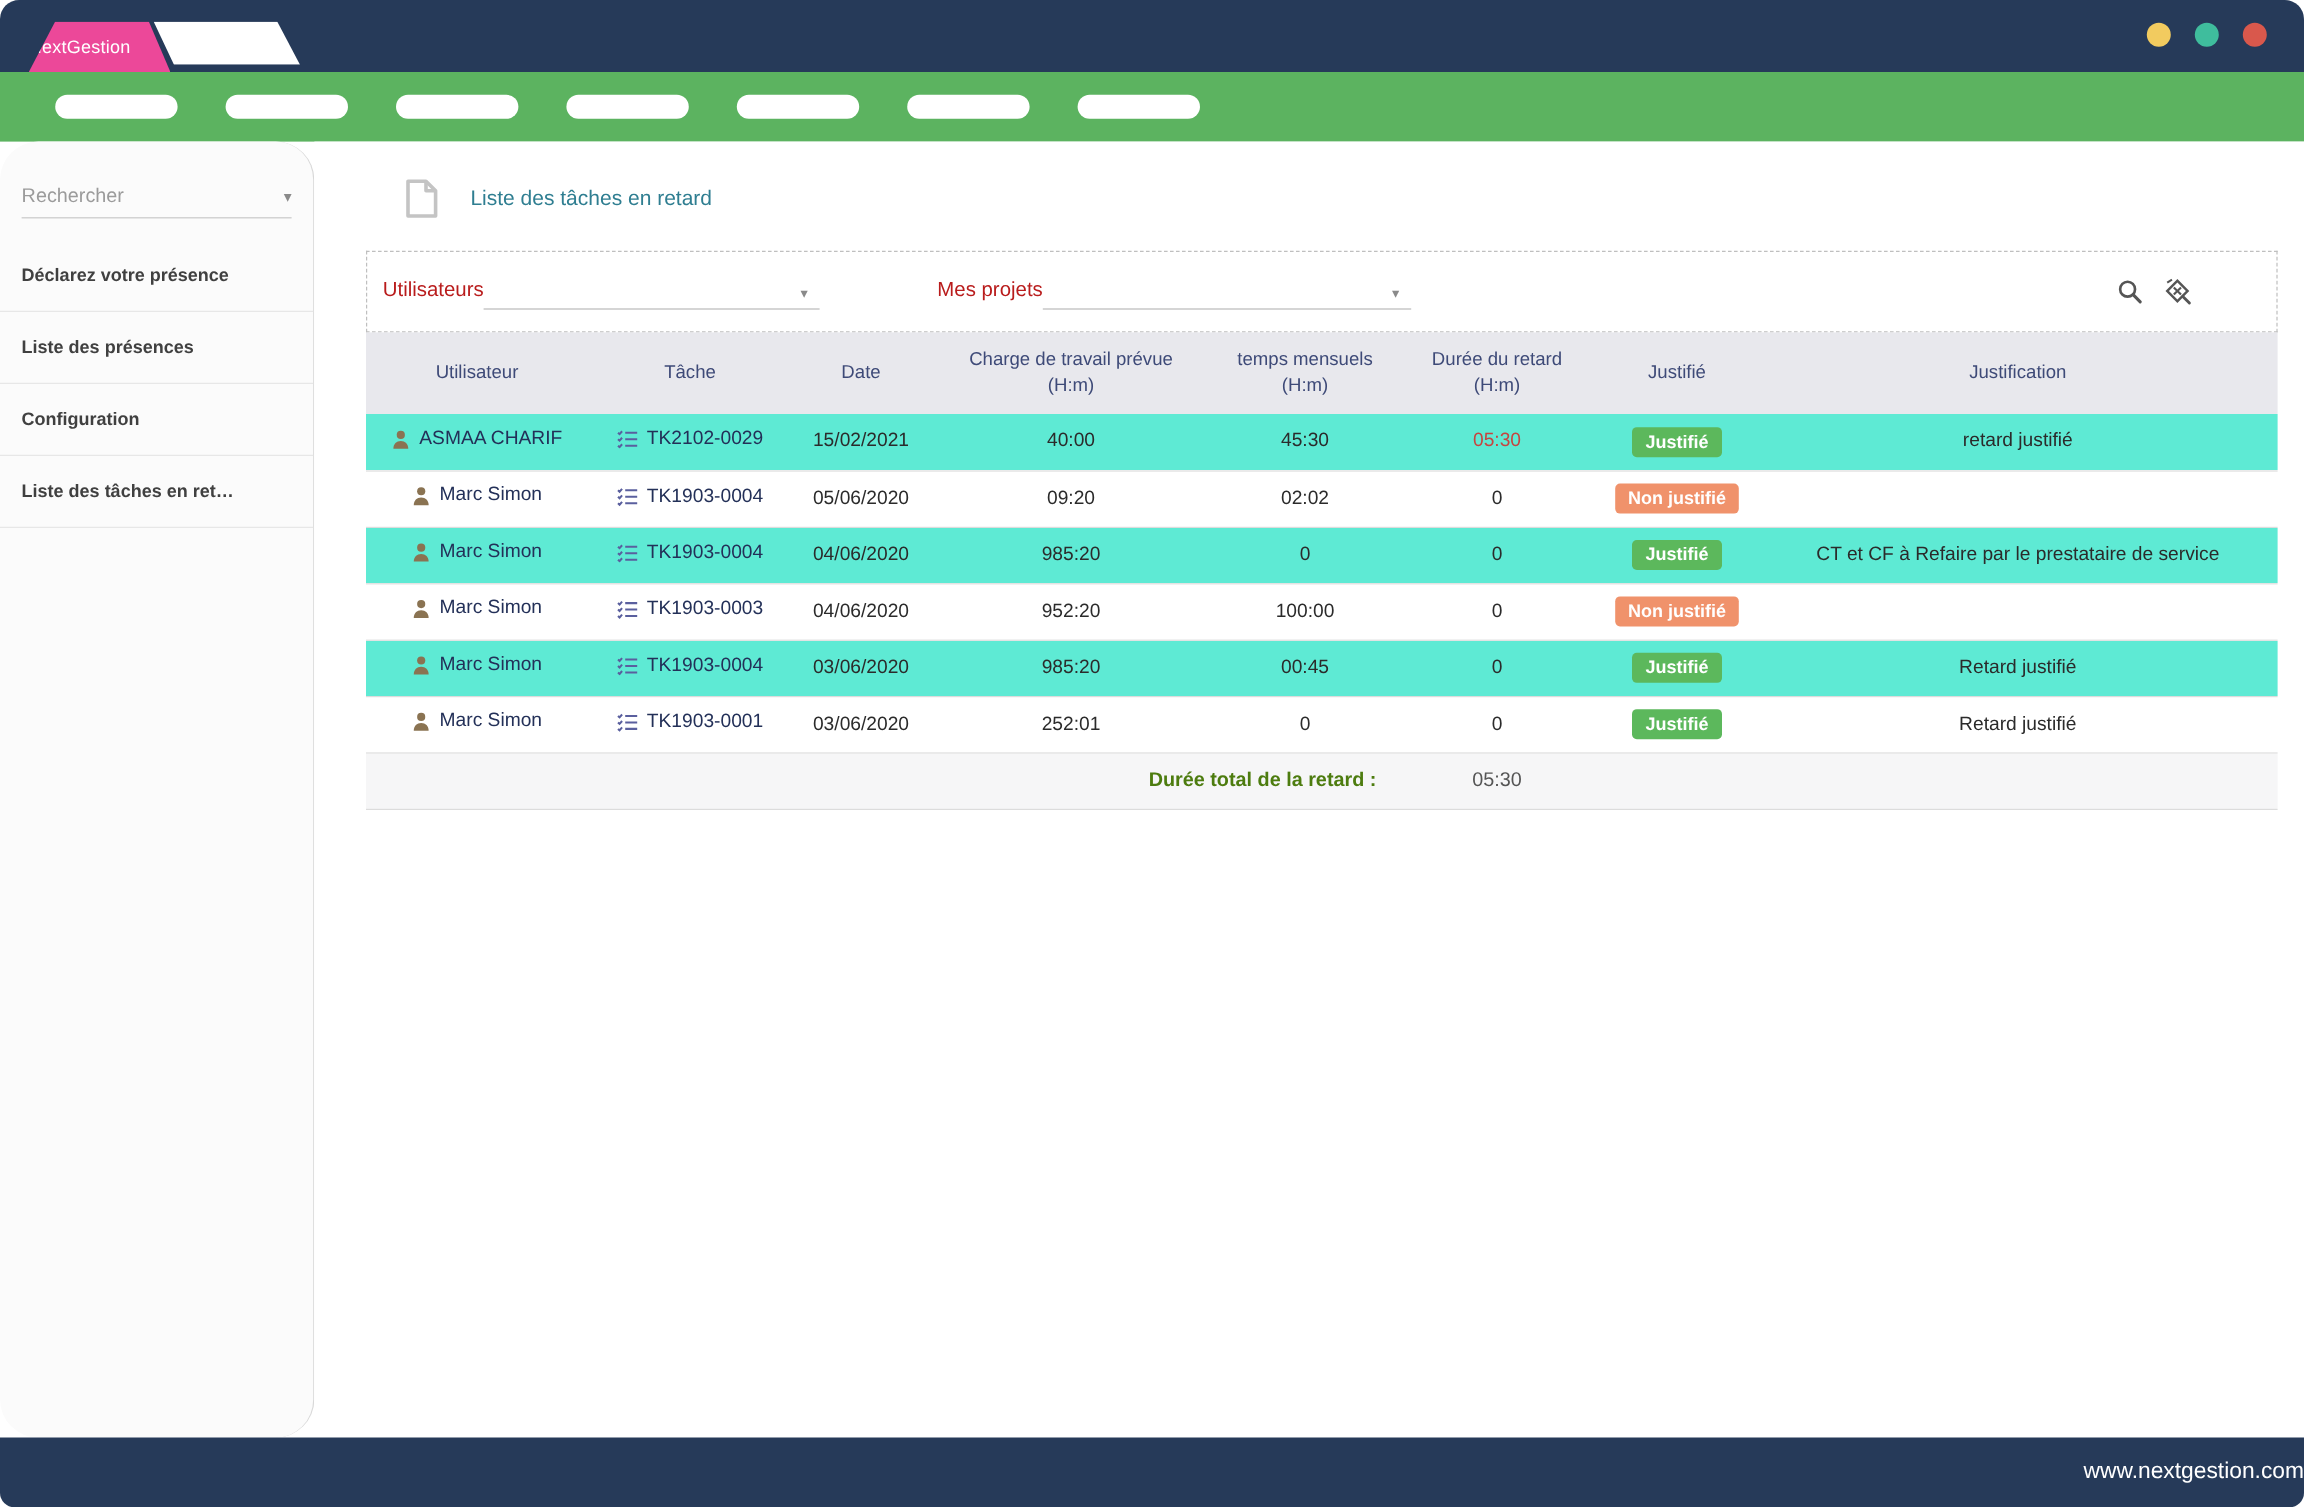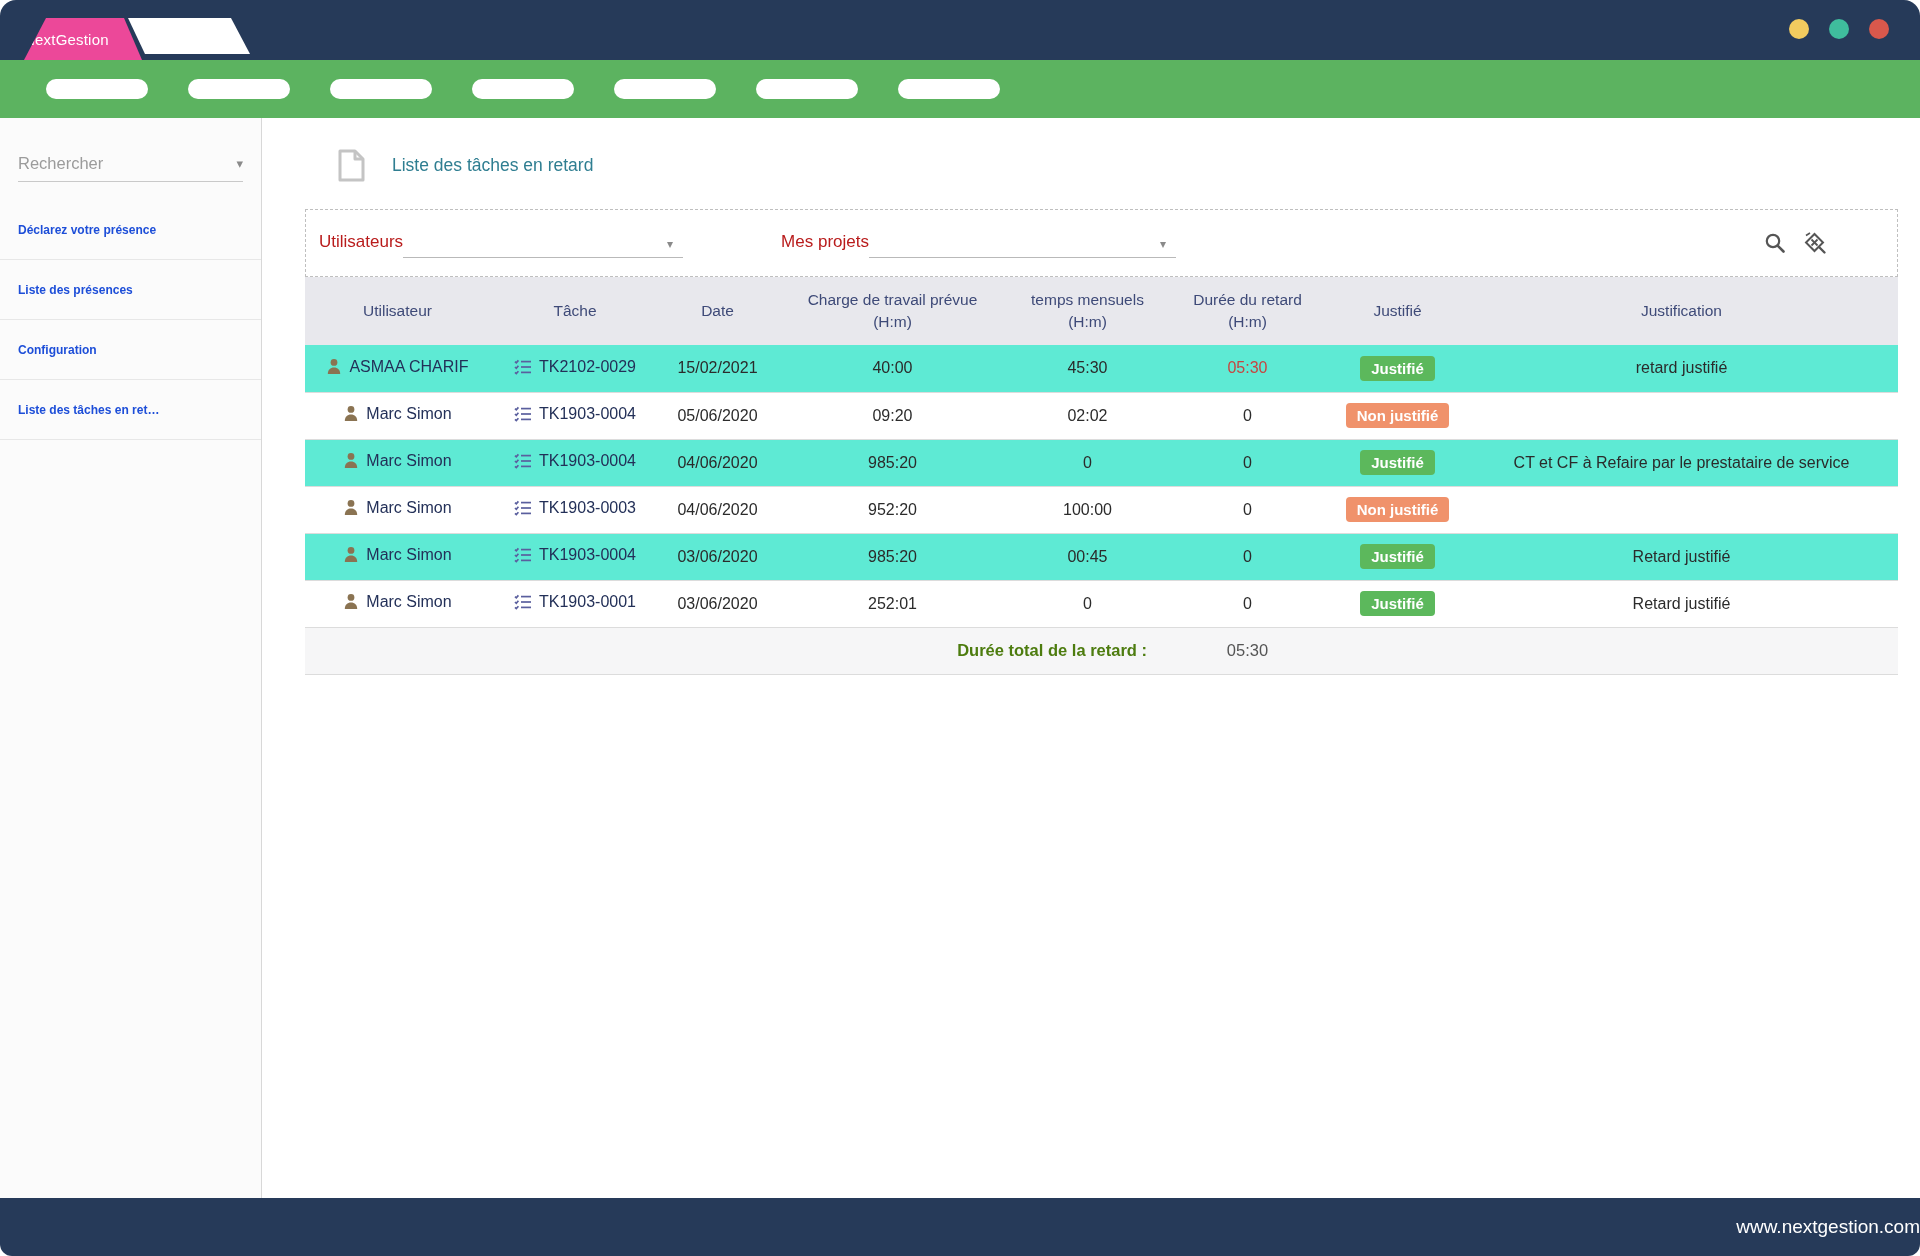--- a/index.html
+++ b/index.html
@@ -16,28 +16,28 @@
                clip-path:polygon(0 0, 103px 0, 122px 100%, 17px 100%); }
   .dots { position:absolute; right:31px; top:19px; display:flex; gap:20px; }
   .dot { width:20px; height:20px; border-radius:50%; }
 
   
   .navbar { position:absolute; left:0; top:60px; width:1920px; height:58px; background:#5cb360;
             display:flex; align-items:center; padding-left:46px; gap:40px; }
   .pill { width:102px; height:20px; background:#fff; border-radius:10px; }
 
   
-  .sidebar { position:absolute; left:0; top:118px; width:262px; bottom:58px; background:#fbfbfb; border-right:1px solid #d8d8d8; }
+  .sidebar { position:absolute; left:0; top:118px; width:262px; bottom:58px; background:#fbfbfb; border-right:1px solid #d8d8d8;border-radius:32px; }
   .side-search { margin:28px 18px 0 18px; height:36px; border-bottom:1px solid #c9c9c9;
                  display:flex; align-items:center; justify-content:space-between; cursor:pointer; }
   .side-search .ph { color:#9b9b9b; font-size:16.5px; }
   .side-search .caret { color:#8a8a8a; font-size:13px; }
   .side-menu { list-style:none; margin-top:18px; }
   .side-menu li { height:60px; display:flex; align-items:center; padding-left:18px; border-bottom:1px solid #e7e7e7;
-                  font-size:12px; font-weight:bold; color:#1d4ed8; white-space:nowrap; overflow:hidden; cursor:pointer; }
+                  font-size:15px; font-weight:bold; color:#404040; white-space:nowrap; overflow:hidden; cursor:pointer; }
 
   
   .main { position:absolute; left:262px; top:118px; right:0; bottom:58px; background:#fff; padding:27px 22px 0 43px; }
 
   .title-row { display:flex; align-items:center; gap:27px; height:40px;padding-left:33px; }
   .title-row h1 { color:#2f7e91; font-size:17.5px; font-weight:normal; }
 
   .filter-panel { margin-top:24px; height:68px; border:1px dashed #bfbfbf;
                   display:flex; align-items:center; padding:0 70px 0 13px; }
   .filter-select { display:flex; align-items:flex-end; cursor:pointer; }

